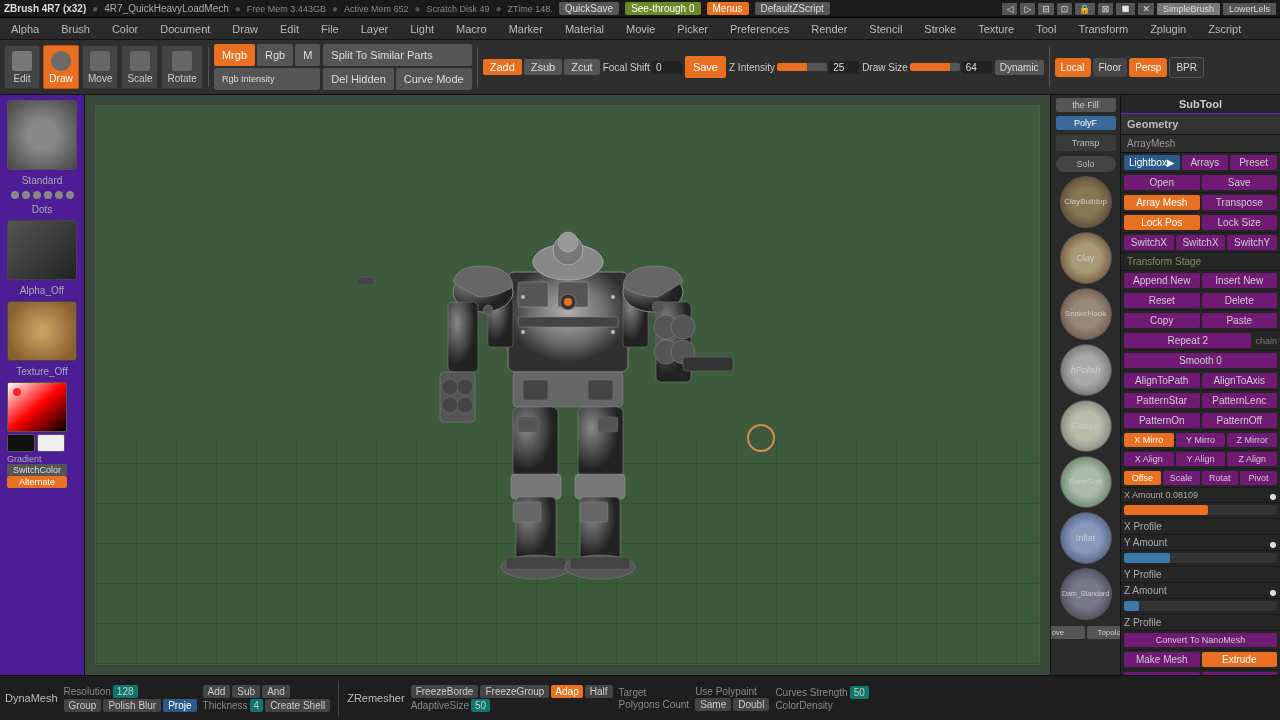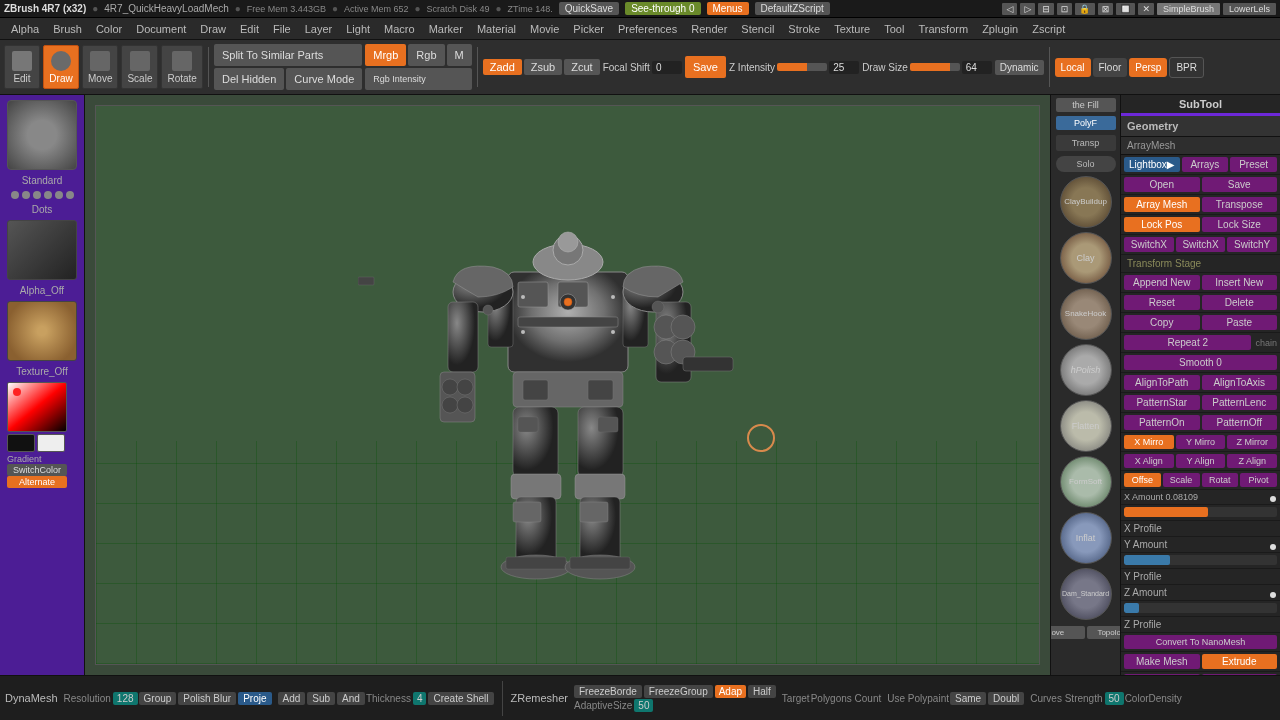--- a/index.html
+++ b/index.html
@@ -84,21 +84,21 @@
       padding: 1px 6px;
     }
 
     
     #menu-bar {
       background: #2a2a2a;
       height: 22px;
       display: flex;
       align-items: center;
       padding: 0 4px;
-      gap: 0;
+      gap: 8px;
       border-bottom: 1px solid #111;
     }
     .menu-item {
       color: #bbb;
       padding: 2px 7px;
       cursor: pointer;
       font-size: 11px;
       border-radius: 2px;
     }
 
@@ -504,21 +504,21 @@
       align-items: center;
       padding: 2px 5px;
       gap: 6px;
       border-top: 1px solid #111;
       font-size: 10px;
       color: #aaa;
       flex-wrap: wrap;
     }
     .dyna-mesh-label { color: #bbb; font-size: 11px; }
     .bottom-group {
-      display: flex; flex-direction: row; gap: 1px;
+      display: flex; flex-direction: column; gap: 1px;
     }
     .bottom-row {
       display: flex; align-items: center; gap: 2px;
     }
     .bot-btn {
       background: #444;
       color: #ccc;
       padding: 1px 5px;
       border-radius: 2px;
       cursor: pointer;
@@ -544,21 +544,21 @@
       gap: 1px;
     }
 
     
     .subtool-label {
       text-align: center;
       color: #ccc;
       font-size: 11px;
       font-weight: bold;
       padding: 3px 0;
-      border-bottom: 3px solid #6d28d9;
+      border-bottom: 1px solid #6d28d9;
     }
   </style>
 </head>
 <body>
 
 <div id="top-bar">
   <span class="app-title">ZBrush 4R7 (x32)</span>
   <span class="separator">●</span>
   <span>4R7_QuickHeavyLoadMech</span>
   <span class="separator">●</span>
@@ -631,34 +631,34 @@
     <div class="icon-shape" style="background:#666;"></div>
     <span>Scale</span>
   </div>
   <div class="tool-btn">
     <div class="icon-shape" style="background:#666;"></div>
     <span>Rotate</span>
   </div>
   <div class="toolbar-sep"></div>
 
   <div style="display:flex;flex-direction:column;gap:2px;">
+    <div style="display:flex;gap:2px;">
+      <div class="split-btn orange">Mrgb</div>
+      <div class="split-btn">Rgb</div>
+      <div class="split-btn">M</div>
+    </div>
+    <div class="split-btn" style="width:100%;font-size:9px;">Rgb Intensity</div>
+  </div>
+
+  <div style="display:flex;flex-direction:column;gap:2px;">
     <div class="split-btn">Split To Similar Parts</div>
     <div style="display:flex;gap:2px;">
       <div class="split-btn">Del Hidden</div>
       <div class="split-btn">Curve Mode</div>
     </div>
-  </div>
-
-  <div style="display:flex;flex-direction:column;gap:2px;">
-    <div style="display:flex;gap:2px;">
-      <div class="split-btn orange">Mrgb</div>
-      <div class="split-btn">Rgb</div>
-      <div class="split-btn">M</div>
-    </div>
-    <div class="split-btn" style="width:100%;font-size:9px;">Rgb Intensity</div>
   </div>
   <div class="toolbar-sep"></div>
 
   <div style="display:flex;flex-direction:column;gap:2px;">
     <div style="display:flex;gap:2px;">
       <div class="z-btn orange">Zadd</div>
       <div class="z-btn">Zsub</div>
       <div class="z-btn">Zcut</div>
     </div>
   </div>

